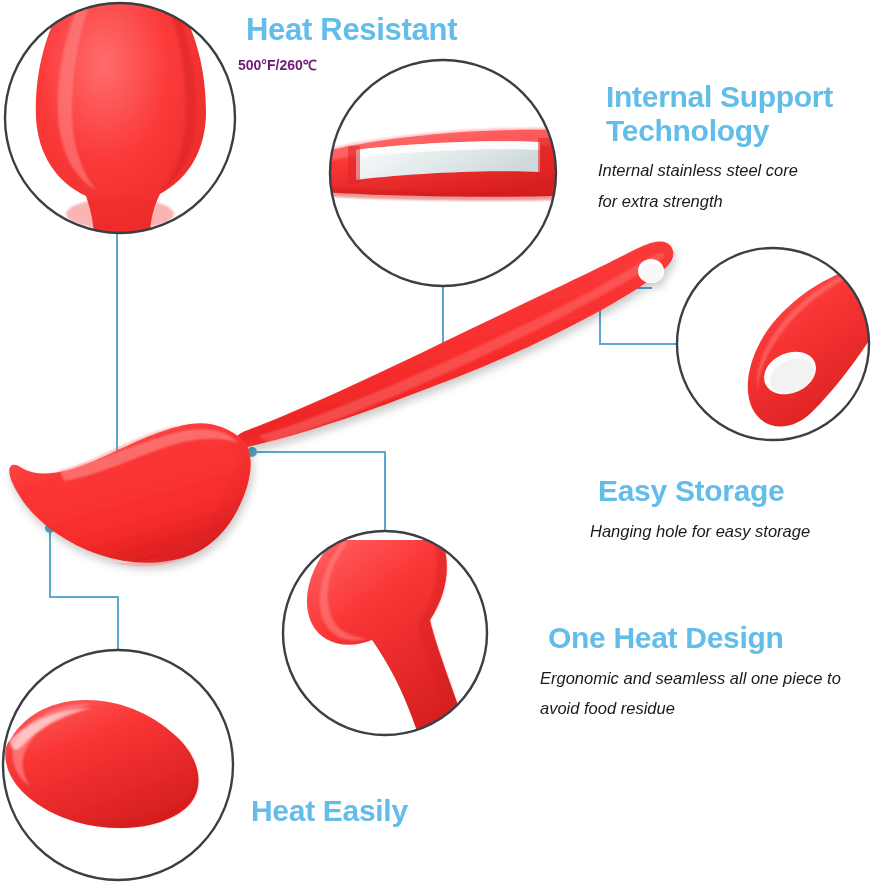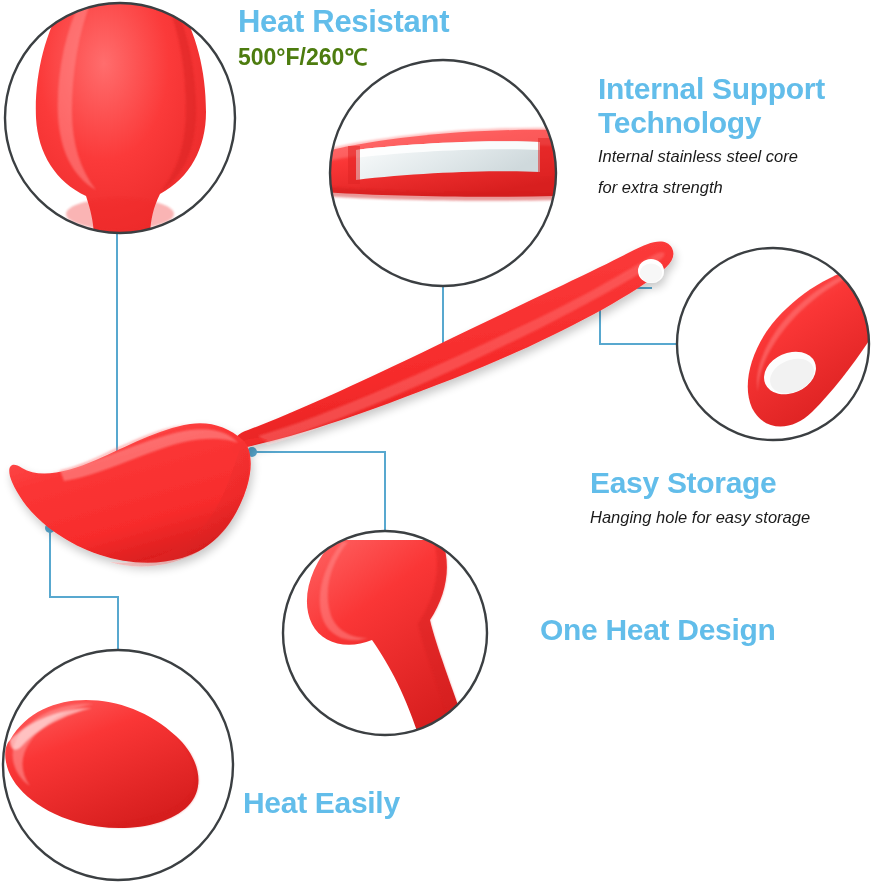--- a/index.html
+++ b/index.html
@@ -30,26 +30,26 @@
   .feature-block {
     position: absolute;
   }
   .feature-title {
     color: #62bdea;
     font-weight: bold;
     font-size: 31px;
     line-height: 1.12;
     letter-spacing: -0.3px;
     white-space: pre-line;
-    margin: 0;
+    margin: 8px;
   }
   .feature-sub-bold {
-    color: #4d7c0f;
+    color: #701a75;
     font-weight: bold;
-    font-size: 23px;
+    font-size: 14px;
     line-height: 1.3;
     margin: 3px 0 0 0;
   }
   .feature-desc {
     color: #1a1a1a;
     font-style: italic;
     font-size: 16.5px;
     line-height: 1.85;
     margin: 2px 0 0 0;
     white-space: pre-line;
@@ -308,19 +308,21 @@
 
   <div class="feature-block" id="block-internal">
     <div class="feature-title">Internal Support
 Technology</div>
     <div class="feature-desc">Internal stainless steel core
 for extra strength</div>
   </div>
 
   <div class="feature-block" id="block-onepiece">
     <div class="feature-title">One Heat Design</div>
+    <div class="feature-desc">Ergonomic and seamless all one piece to
+avoid food residue</div>
   </div>
 
   <div class="feature-block" id="block-bent">
     <div class="feature-title">Heat Easily</div>
   </div>
 
 </div>
 
 </body></html>

